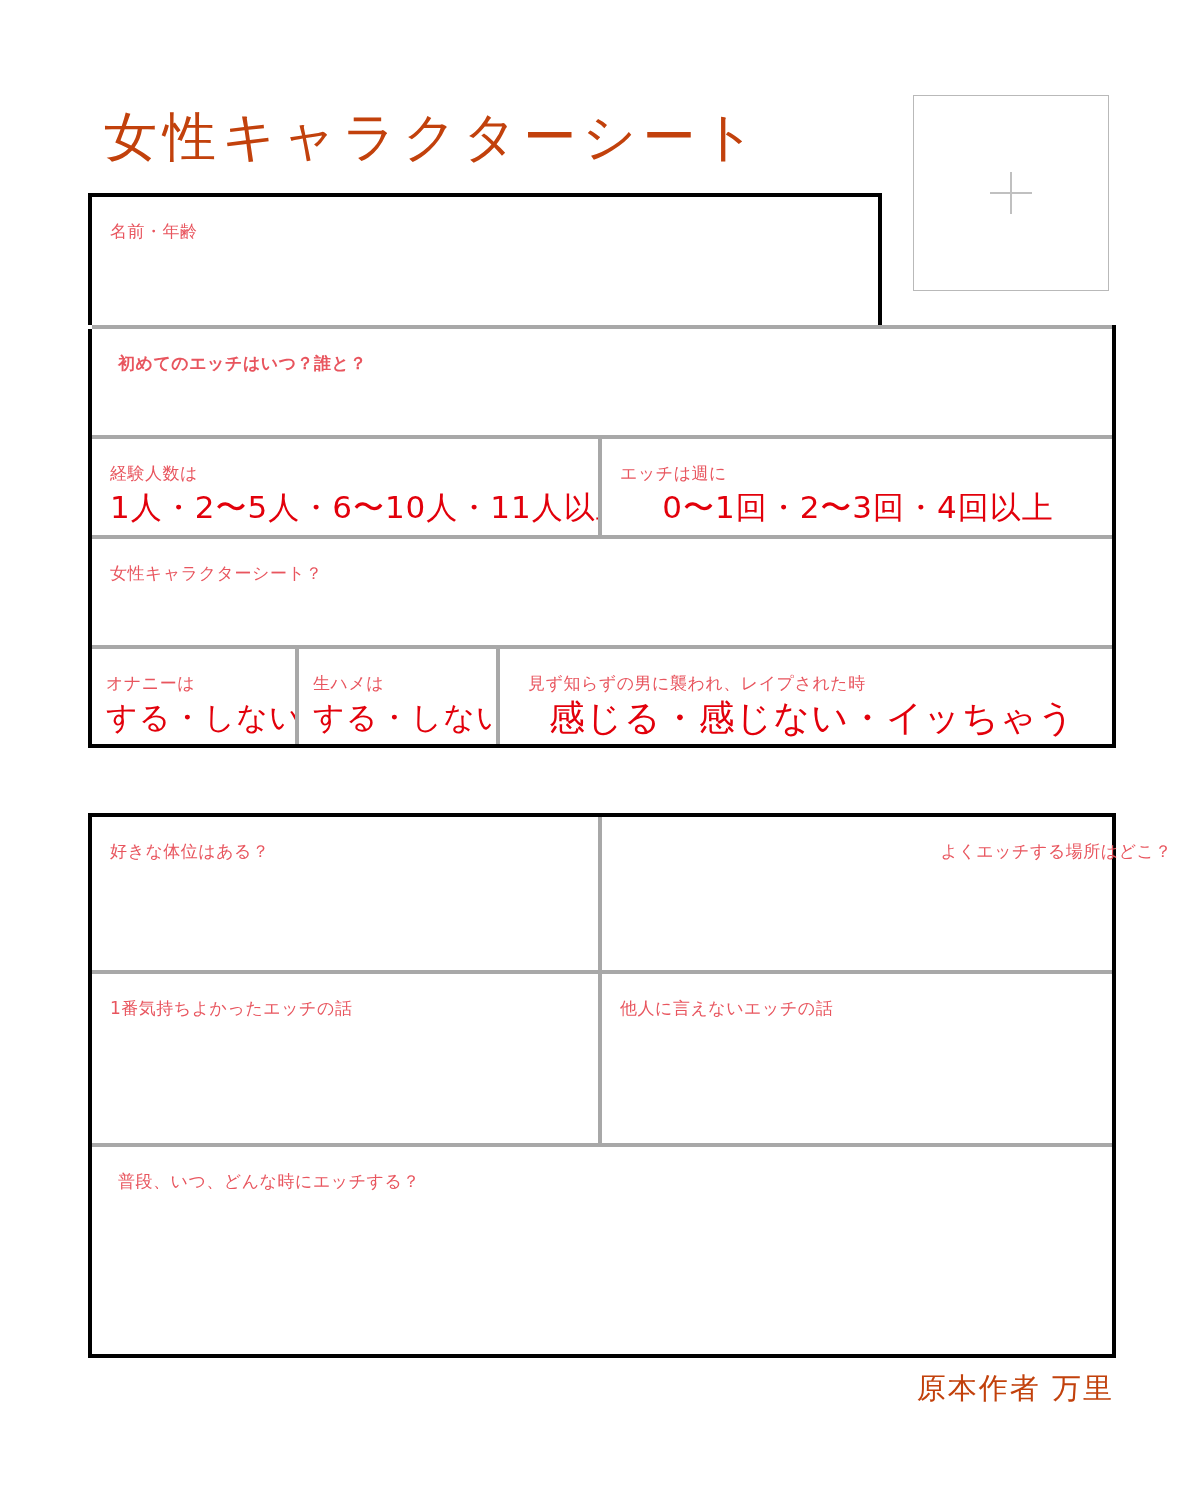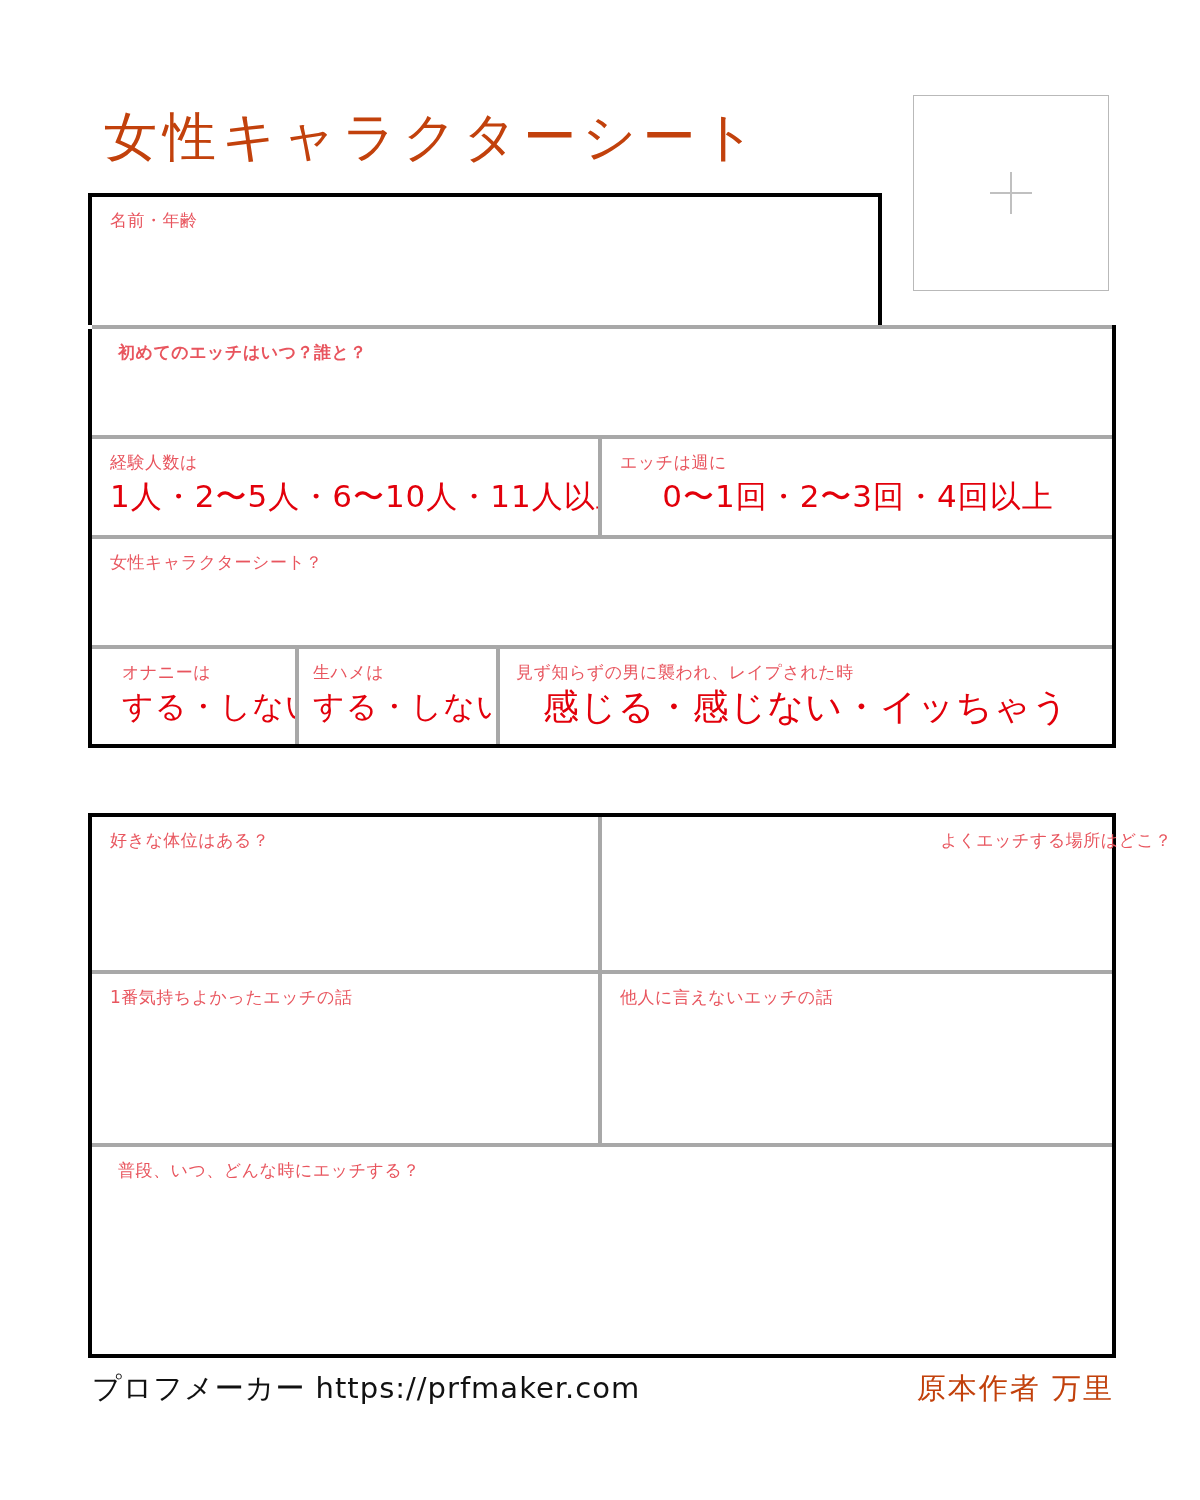--- a/index.html
+++ b/index.html
@@ -120,20 +120,21 @@
     overflow: hidden;
   }
 
   .cell .label {
     display: block;
     color: #e8555e;
     font-size: 17px;
     line-height: 22px;
     letter-spacing: 0.5px;
     white-space: nowrap;
+    margin-top: 11px;
   }
 
   .cell .options {
     display: block;
     color: #e2000b;
     white-space: nowrap;
   }
 
   .opt-lg {
     font-size: 31px;
@@ -226,35 +227,35 @@
 
   <div class="hdiv" style="left:92px; top:535px; width:1020px;"></div>
 
   <div class="cell" style="left:92px; top:539px; width:1020px; height:106px;">
     <span class="label">女性キャラクターシート？</span>
     <span class="options"></span>
   </div>
 
   <div class="hdiv" style="left:92px; top:645px; width:1020px;"></div>
 
-  <div class="cell" style="left:92px; top:649px; width:203px; height:95px; padding-left:30px;">
+  <div class="cell" style="left:92px; top:649px; width:203px; height:95px; padding-left:14px;">
     <span class="label">オナニーは</span>
     <span class="options opt-lg center-opts">する・しない</span>
   </div>
 
   <div class="vdiv" style="left:295px; top:649px; height:95px;"></div>
 
   <div class="cell" style="left:299px; top:649px; width:197px; height:95px; padding-left:14px;">
     <span class="label">生ハメは</span>
     <span class="options opt-lg center-opts">する・しない</span>
   </div>
 
   <div class="vdiv" style="left:496px; top:649px; height:95px;"></div>
 
-  <div class="cell" style="left:500px; top:649px; width:612px; height:95px; padding-left:16px;">
+  <div class="cell" style="left:500px; top:649px; width:612px; height:95px; padding-left:28px;">
     <span class="label">見ず知らずの男に襲われ、レイプされた時</span>
     <span class="options opt-xl center-opts">感じる・感じない・イッちゃう</span>
   </div>
 
   <div class="block" id="block2"></div>
 
   <div class="cell" style="left:92px; top:817px; width:506px; height:153px;">
     <span class="label">好きな体位はある？</span>
     <span class="options"></span>
   </div>
@@ -280,17 +281,16 @@
     <span class="options"></span>
   </div>
 
   <div class="hdiv" style="left:92px; top:1143px; width:1020px;"></div>
 
   <div class="cell" style="left:100px; top:1147px; width:1020px; height:207px;">
     <span class="label">普段、いつ、どんな時にエッチする？</span>
     <span class="options"></span>
   </div>
 
-  <div class="footer-left">プロフメーカー https://prfmaker.com</div>
 
   <div class="footer-right">原本作者 万里</div>
 
 </div>
 
 </body></html>

